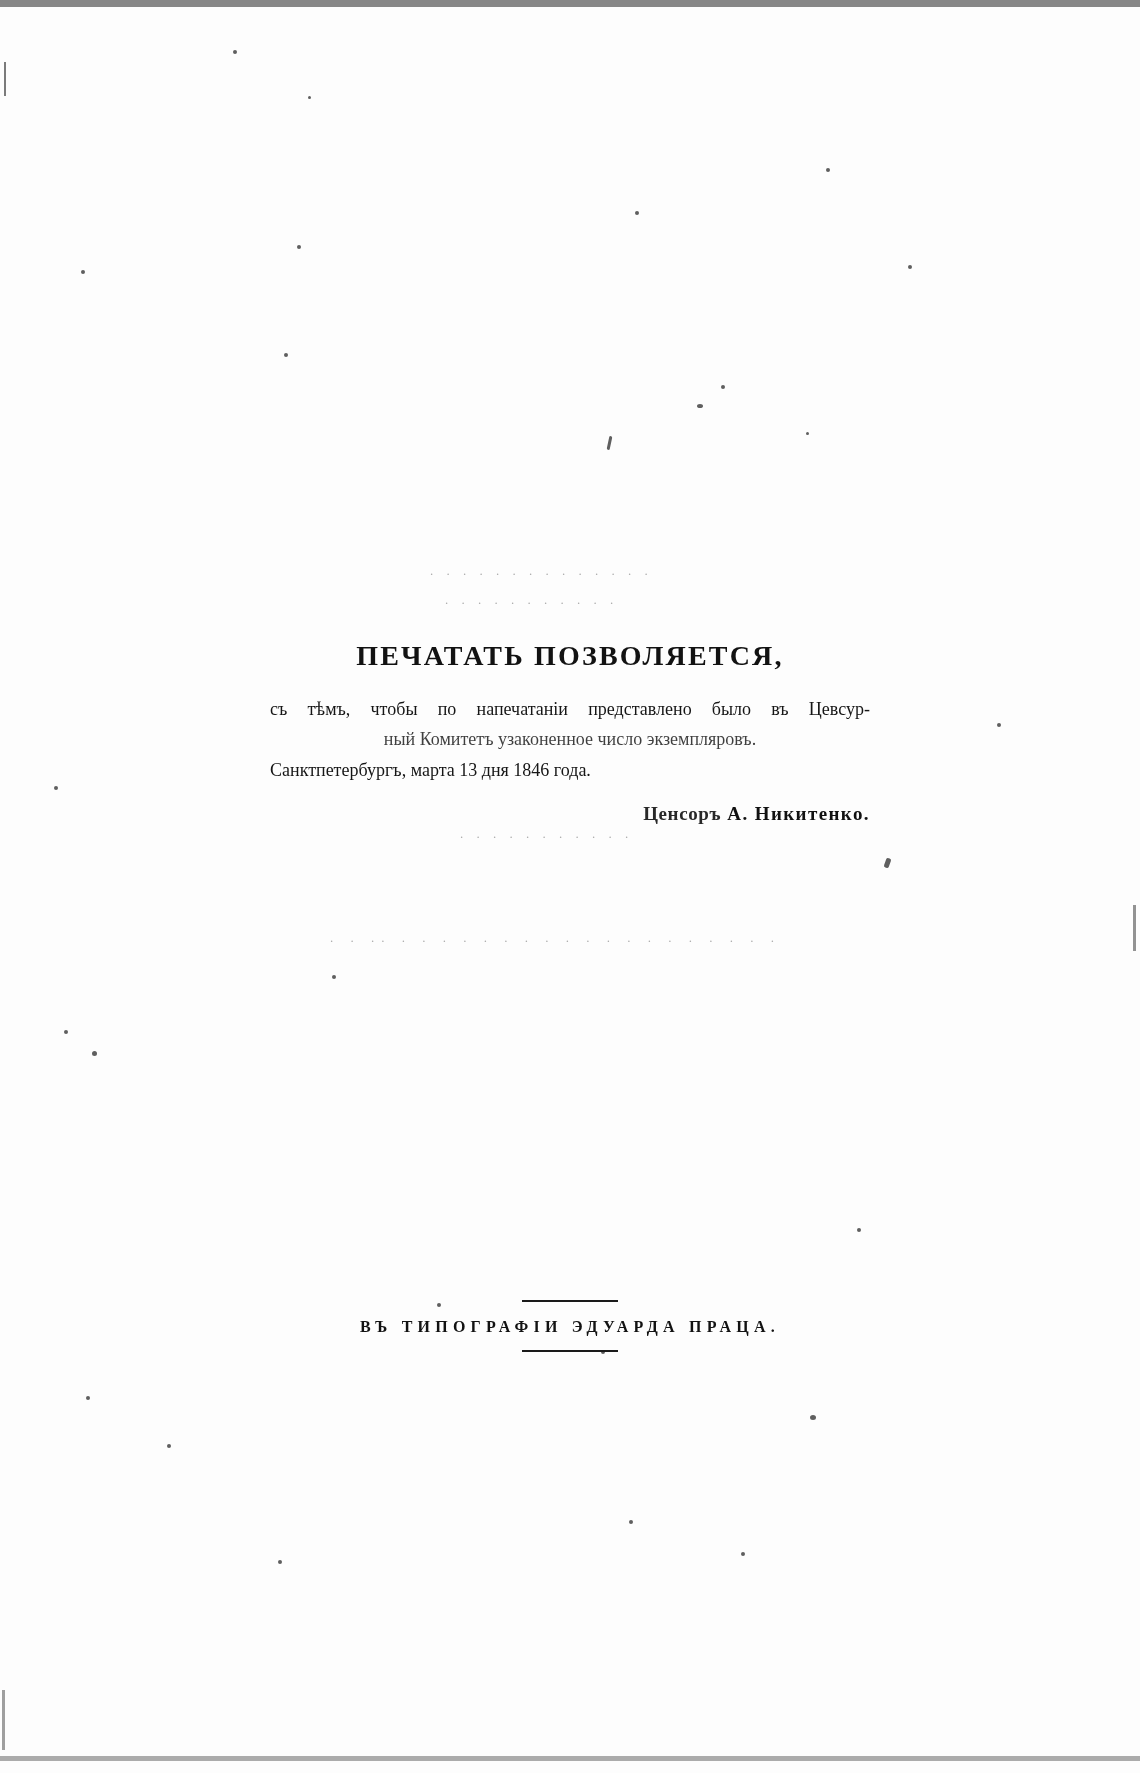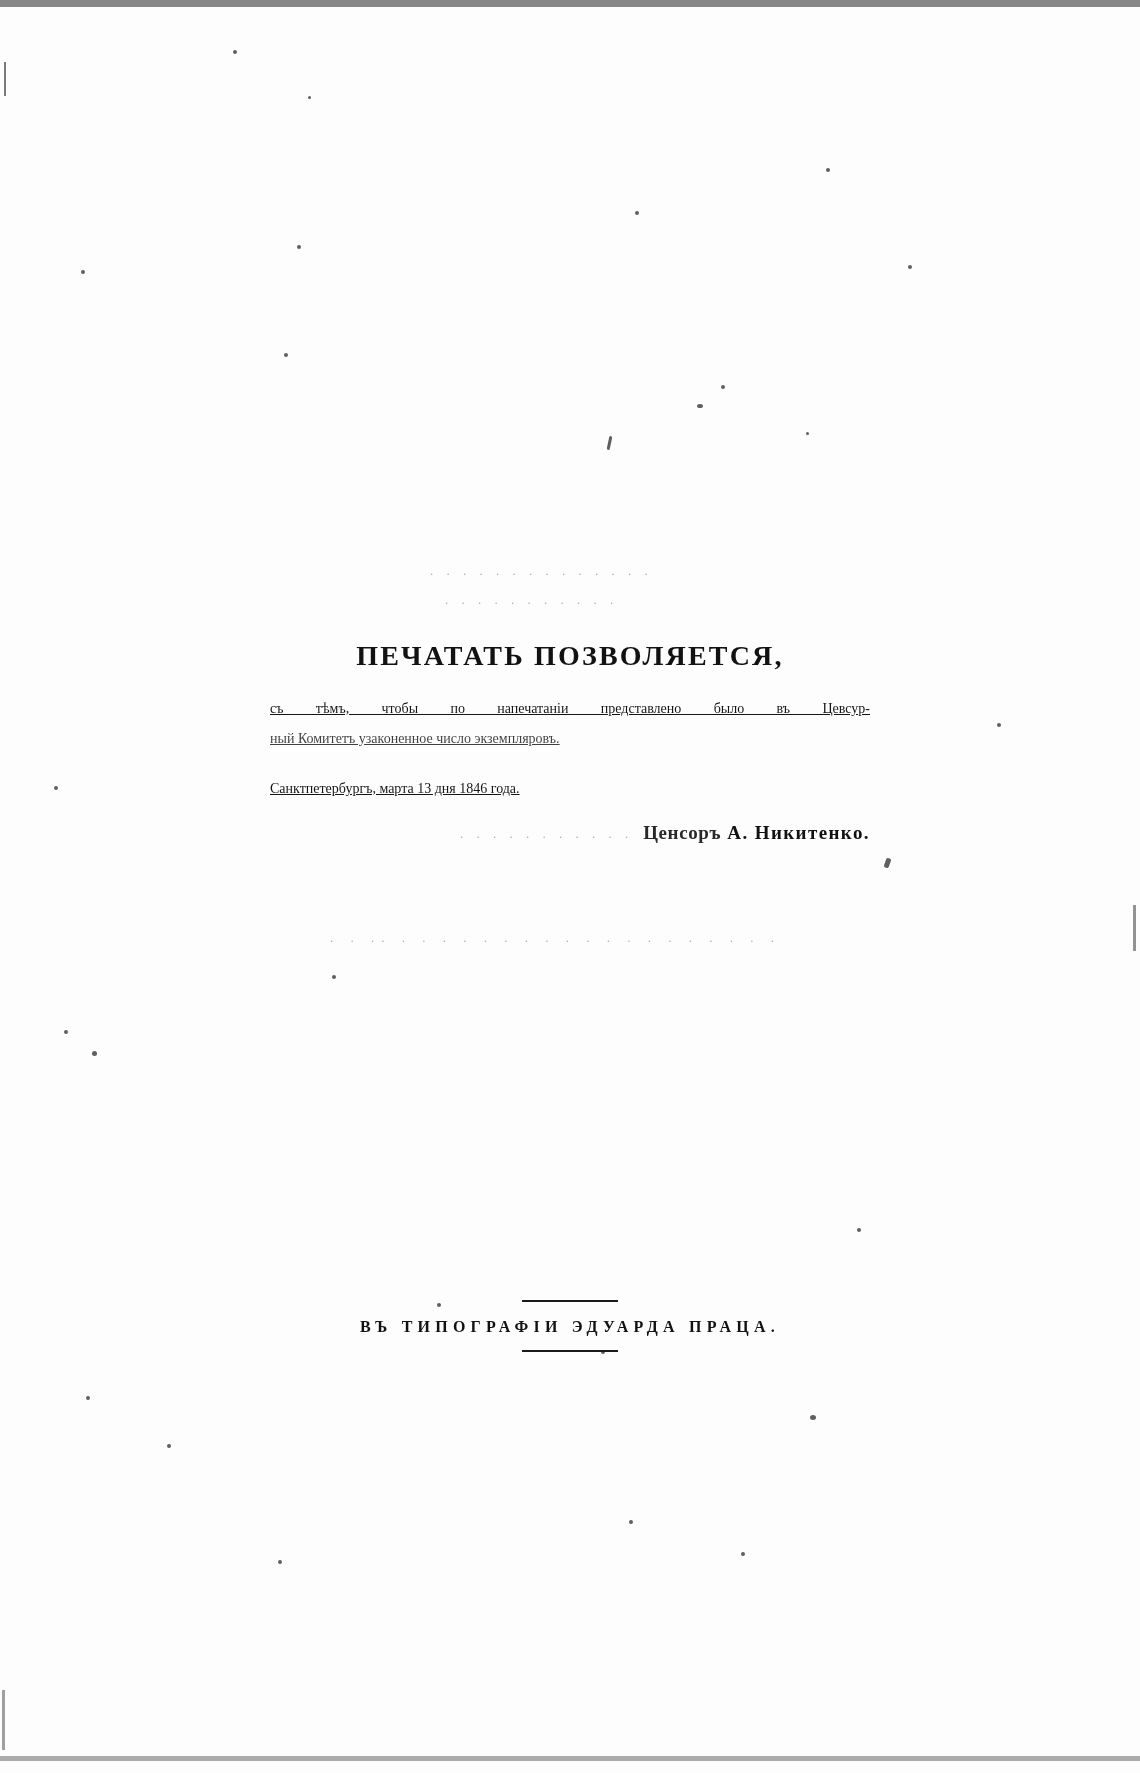--- a/index.html
+++ b/index.html
@@ -51,42 +51,42 @@
     letter-spacing: 2.2px;
     font-weight: 700;
     color: #121212;
     margin: 0 0 22px 0;
   }
 
   .censor-body {
     width: 600px;
     margin: 0 auto;
     text-align: left;
-    font-size: 14px;
+    font-size: 18px;
     line-height: 30px;
     color: #161616;
-    text-decoration: underline;
   }
 
   .censor-body .line {
     display: block;
     white-space: nowrap;
   }
 
   .line-justify {
     text-align: justify;
     text-align-last: justify;
   }
 
   .line-faded {
     opacity: .82;
+    text-align: center;
   }
 
   .censor-city {
-    margin-top: 20px;
+    margin-top: 1px;
     display: block;
   }
 
   .censor-sign {
     width: 600px;
     margin: 18px auto 0 auto;
     text-align: right;
     font-size: 19px;
     letter-spacing: 1.4px;
     font-weight: 700;

